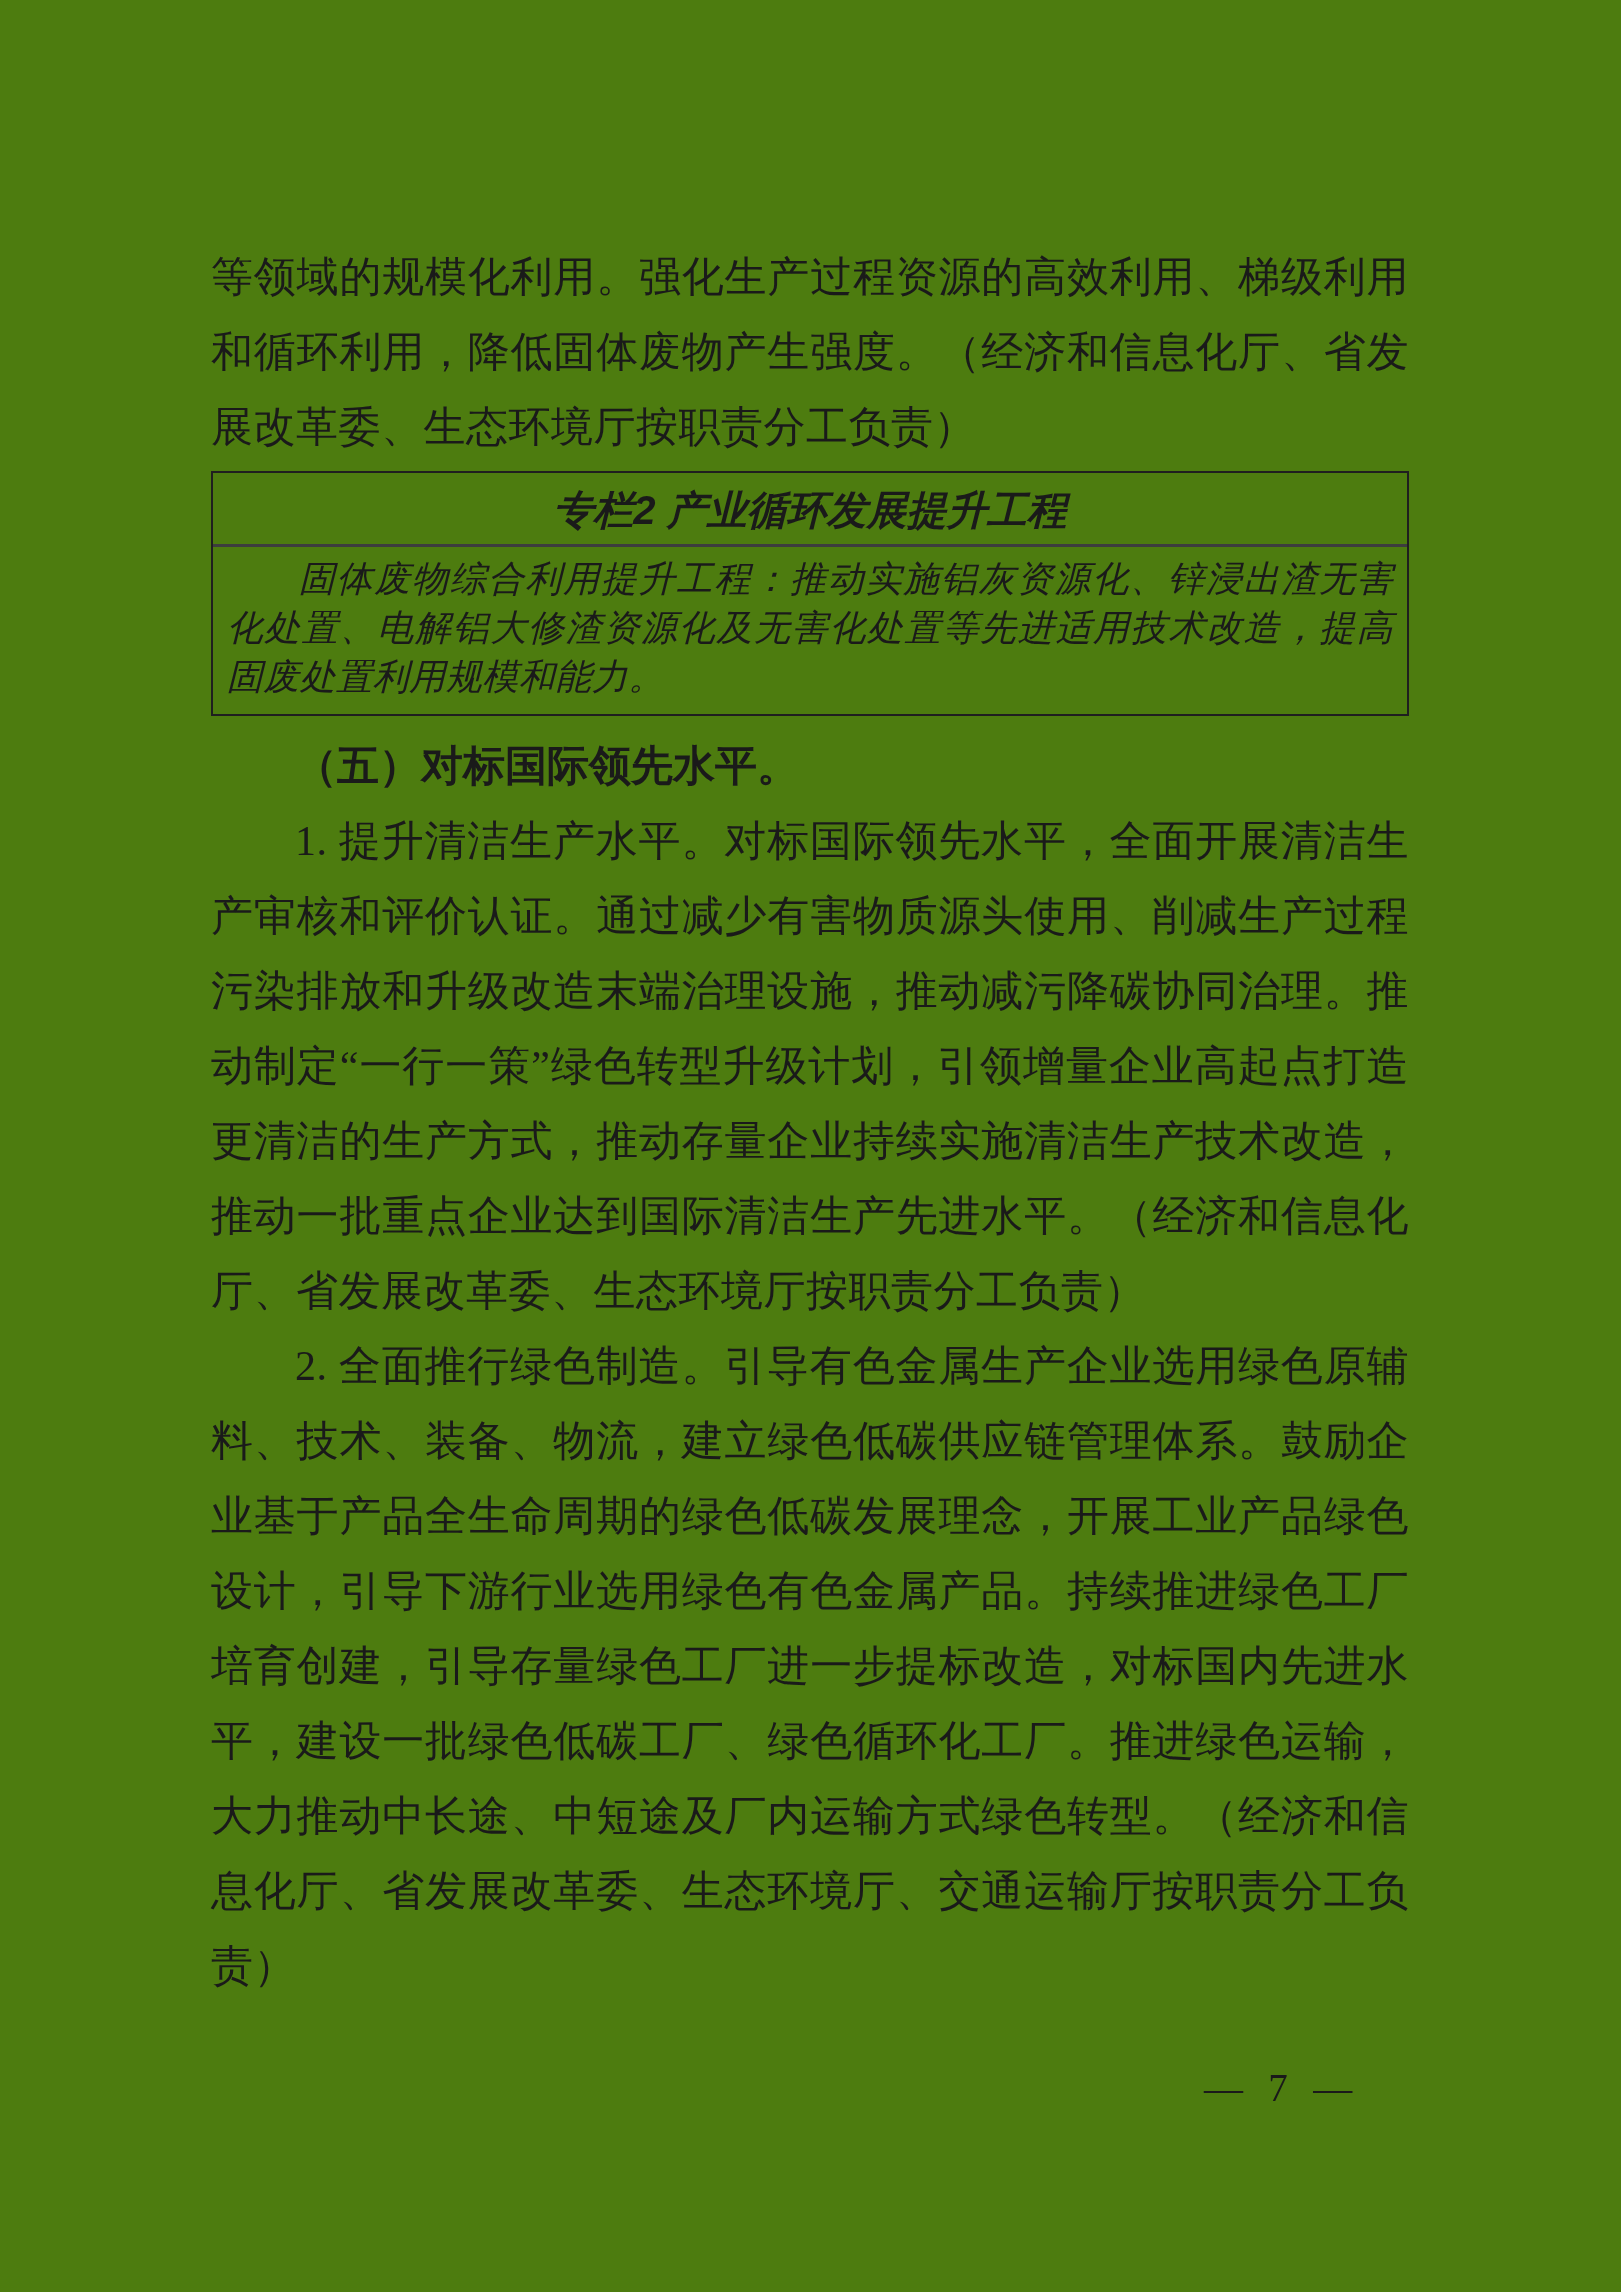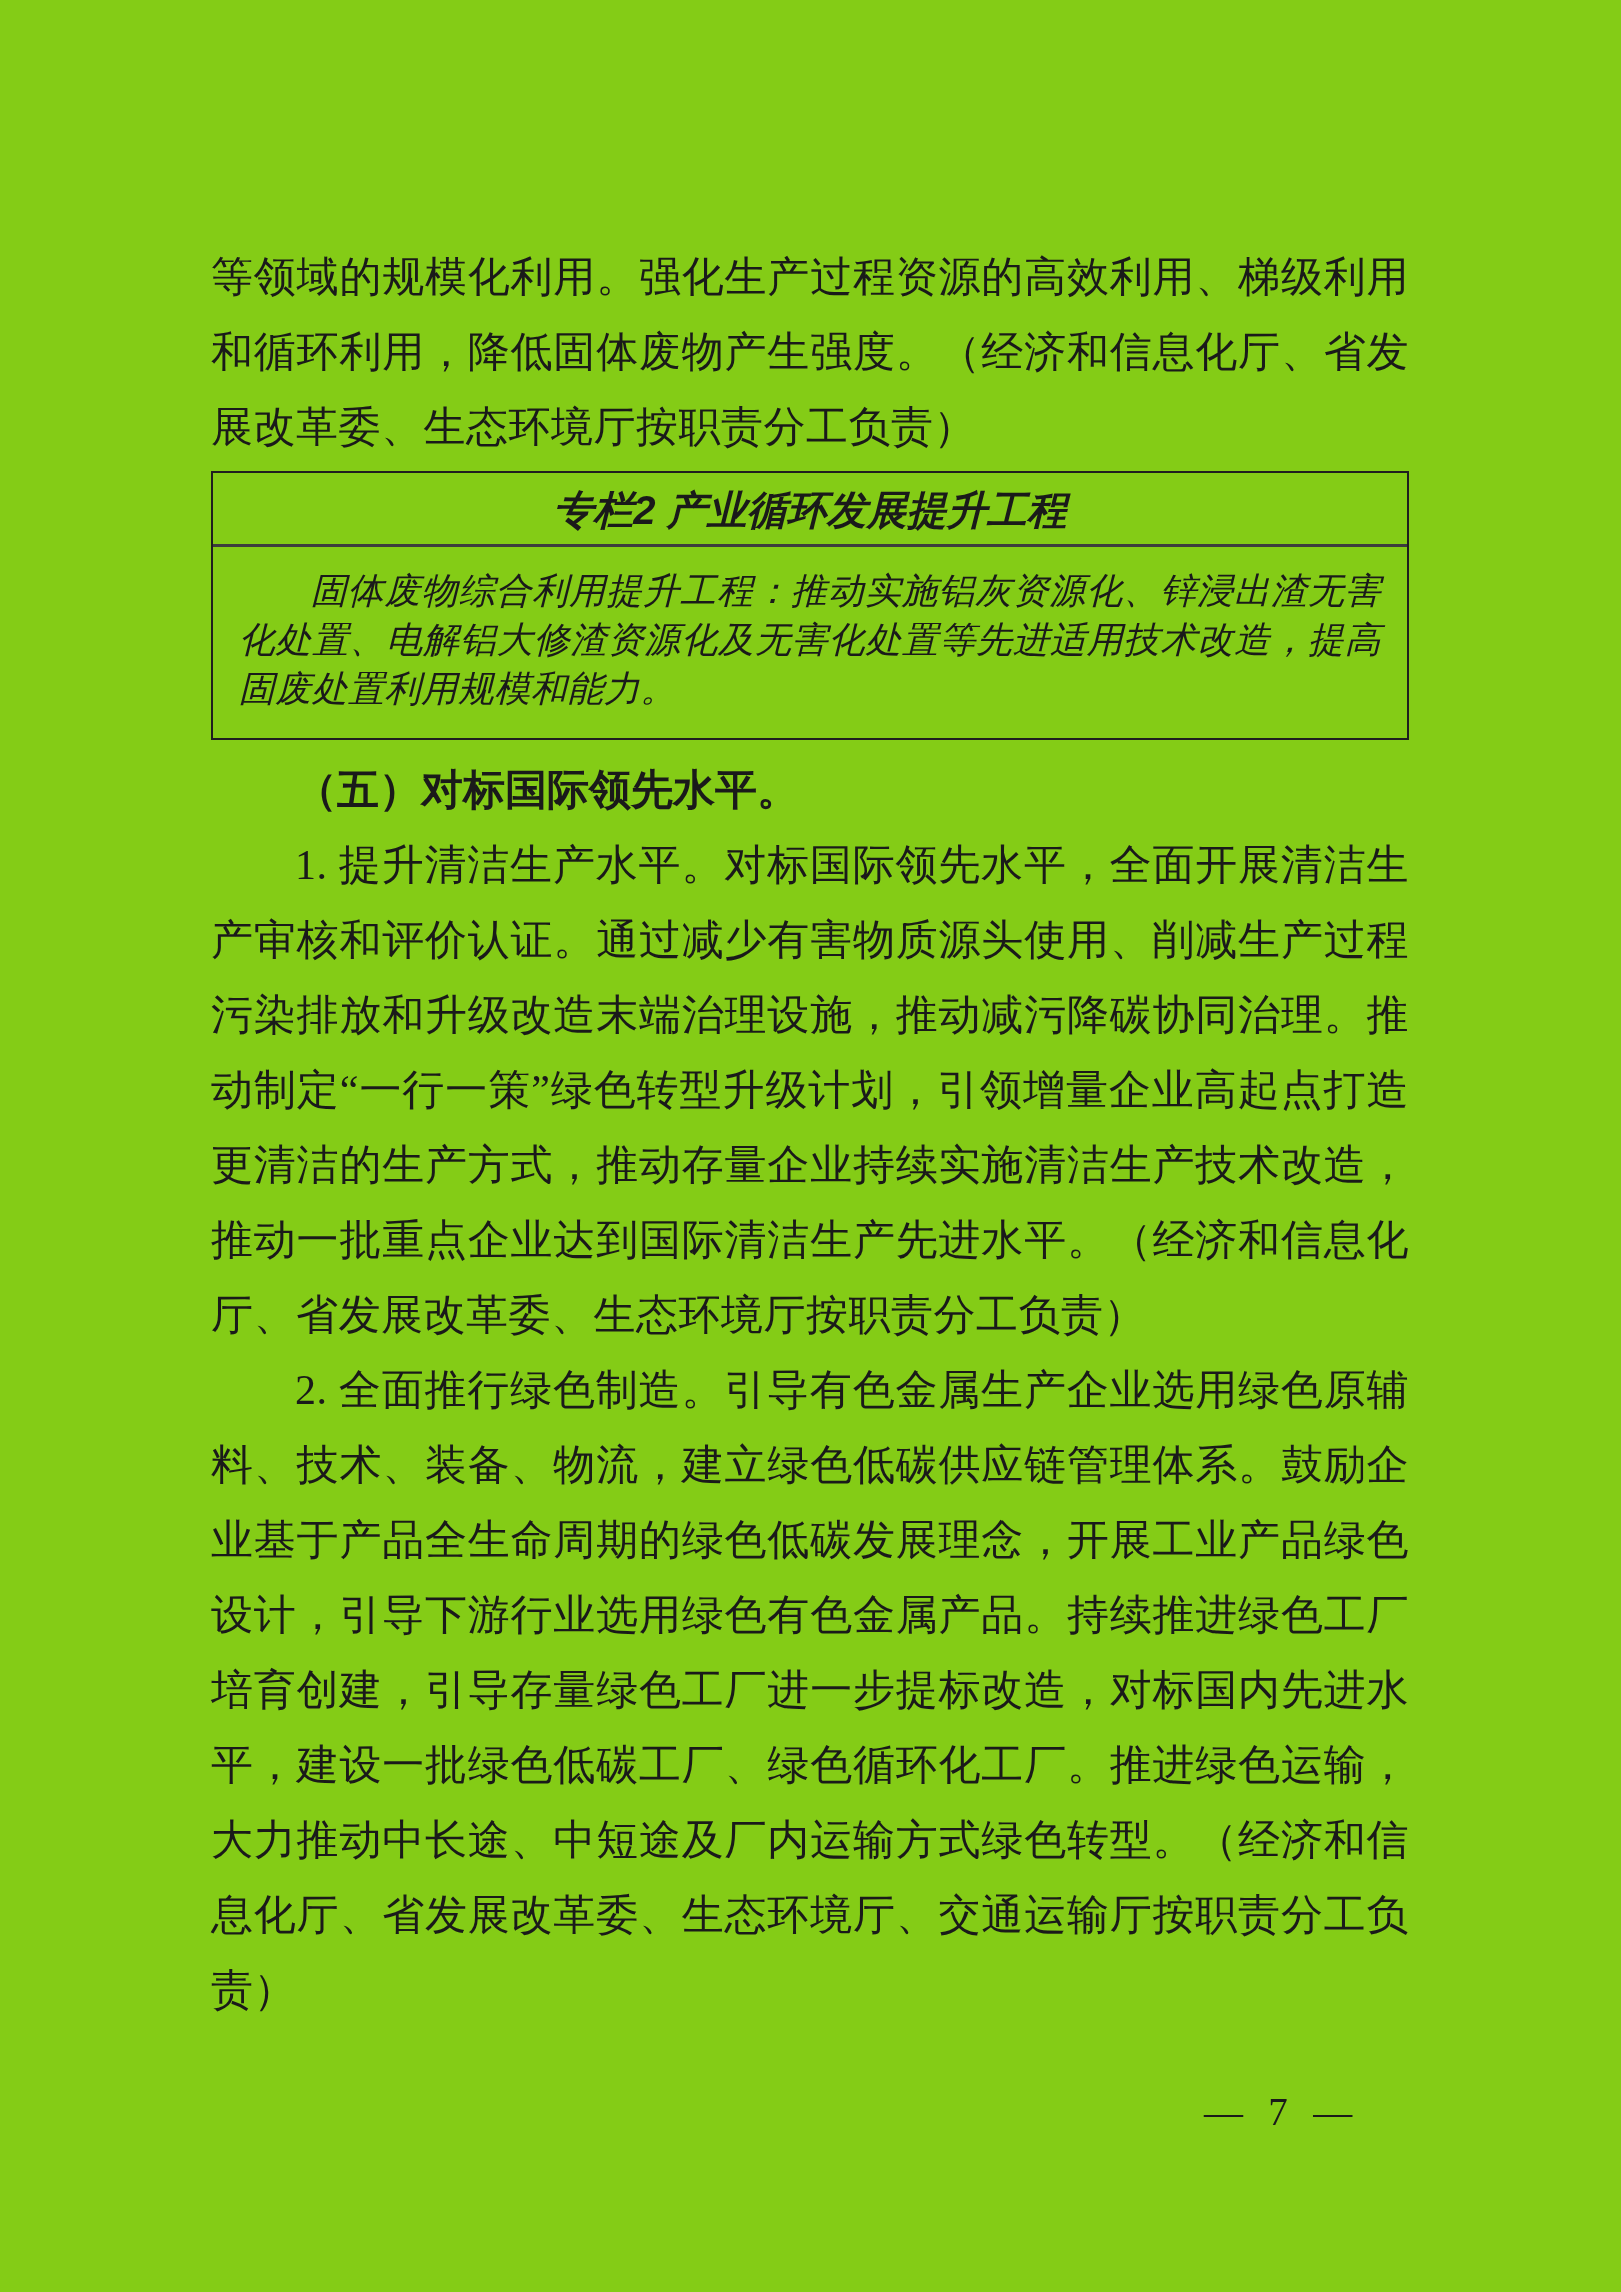--- a/index.html
+++ b/index.html
@@ -1,20 +1,20 @@
 <!DOCTYPE html>
 <html><head>
 <meta charset="utf-8">
 <style>
   html,body { margin:0; padding:0; background:#e8e8e8; }
   .page {
     position:relative;
     width:1621px; height:2293px;
     margin:0 auto;
-    background:#84cc16;
+    background:#4d7c0f;
     color:#1a1a1a;
     font-family:"Liberation Serif","DejaVu Serif",serif;
     overflow:hidden;
   }
   .content {
     position:absolute;
     left:211px; top:240px;
     width:1198px;
   }
   .body-text {
@@ -35,21 +35,21 @@
   .box-header {
     font-family:"Liberation Sans","DejaVu Sans",sans-serif;
     font-weight:bold;
     font-size:40px;
     line-height:40px;
     text-align:center;
     padding:17.6px 0 13.7px 0;
     border-bottom:3.9px solid #3d3d3d;
   }
   .box-body {
-    margin:12px;
+    margin:0;
     font-size:36px;
     line-height:49px;
     text-align:justify;
     text-justify:inter-ideograph;
     text-indent:2em;
     padding:7.8px 13.7px 11.8px 13.7px;
     letter-spacing:0.5px;
     border-radius:25px;
   }
 

